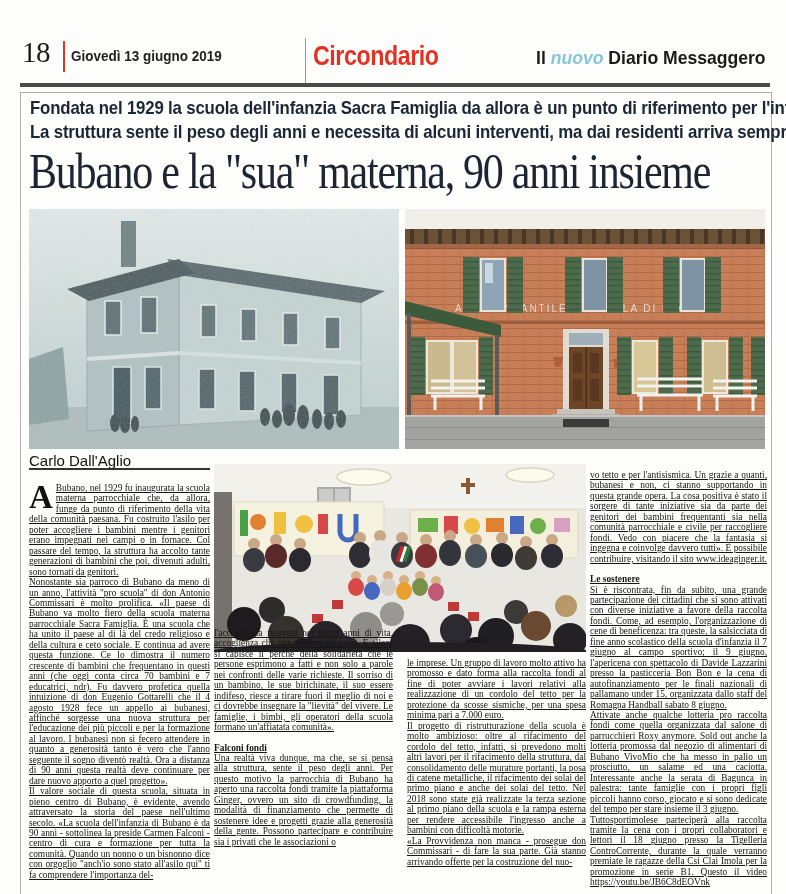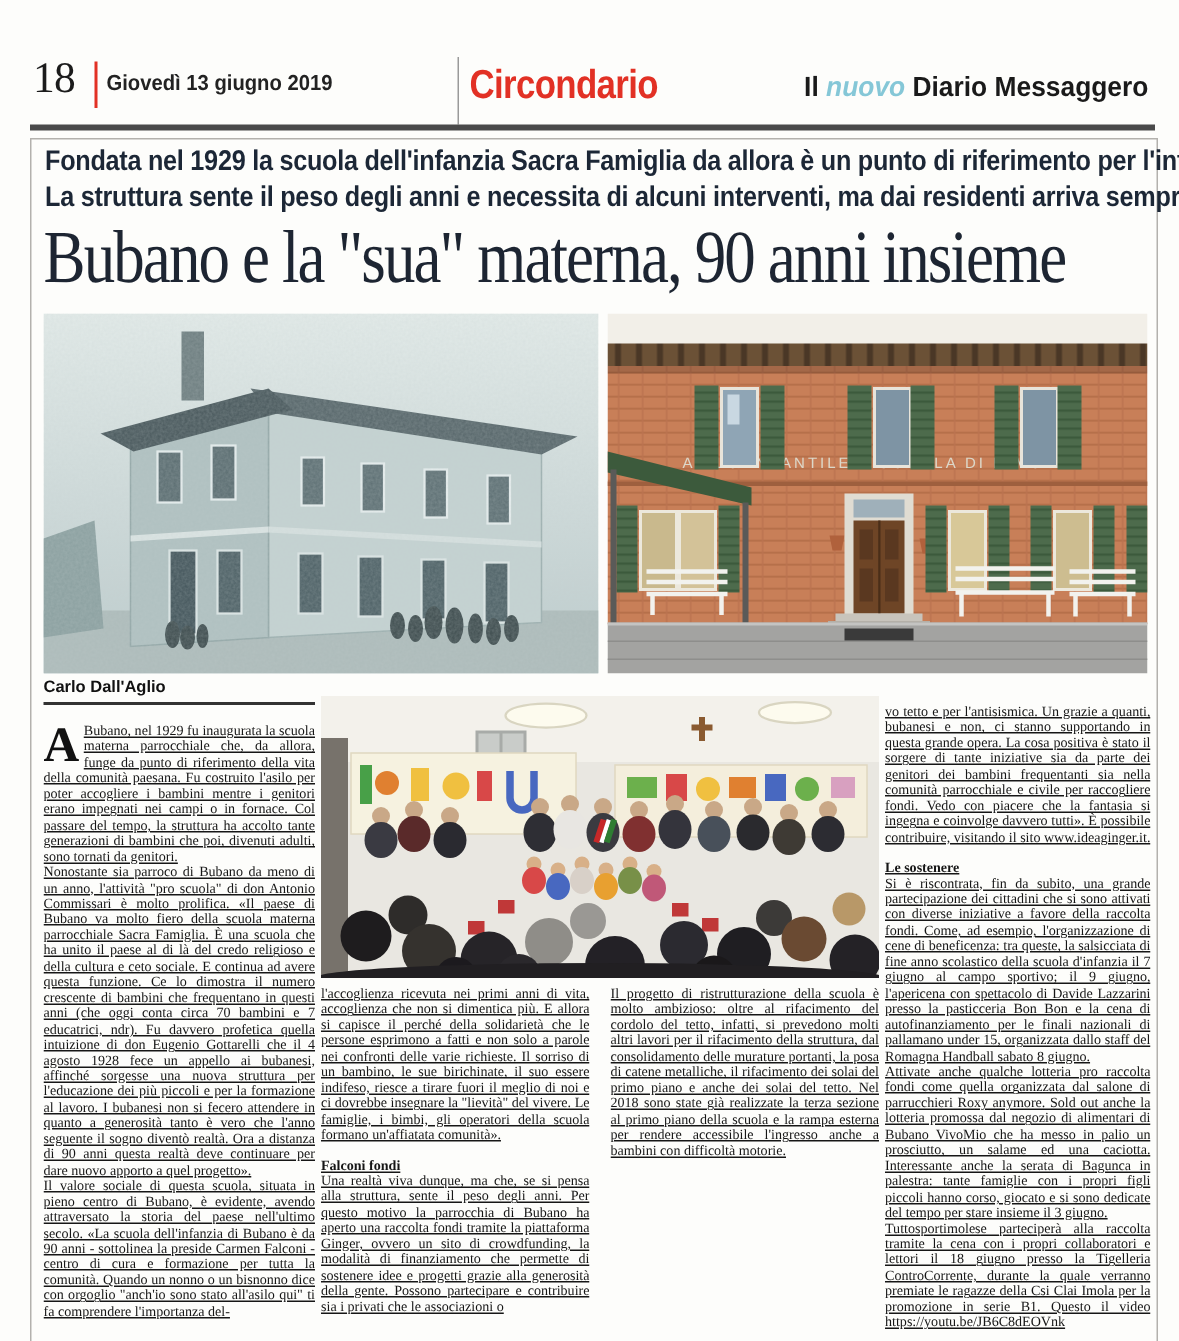--- a/index.html
+++ b/index.html
@@ -29,31 +29,31 @@
   .standfirst{position:absolute;left:9px;top:3px;font-family:"Liberation Sans",sans-serif;
           font-weight:bold;font-size:19px;line-height:23.5px;color:#1c2736;
           transform:scaleX(.885);transform-origin:left top;white-space:nowrap;letter-spacing:-0.2px;}
   .headline{position:absolute;left:8px;top:49px;font-size:50px;color:#1d2532;
           transform:scaleX(.84);transform-origin:left top;white-space:nowrap;letter-spacing:-1.5px;}
 
   .photo{position:absolute;display:block;}
   .photo svg{display:block;}
 
   .byline{position:absolute;left:8px;top:359px;font-family:"Liberation Sans",sans-serif;
-          font-weight:bold;font-size:11px;color:#111;}
+          font-weight:normal;font-size:15px;color:#111;}
   .byline-rule{position:absolute;left:8px;top:375px;width:181px;height:1.5px;background:#333;}
 
   .col{position:absolute;text-align:justify;font-size:9.4px;line-height:10.45px;
        color:#161616;overflow:hidden;}
   .col p{margin:0;text-decoration:underline;}
   .col .subhead{font-weight:bold;margin-top:10px;}
   .dropcap{float:left;font-weight:bold;font-size:33px;line-height:27px;padding:1px 3px 0 0;color:#111;}
 
   .col1{left:8px;top:390px;width:181px;height:411px;}
-  .col2{left:193px;top:565px;width:179px;height:236px;}
+  .col2{left:193px;top:535px;width:179px;height:236px;}
   .col3{left:386px;top:565px;width:179px;height:236px;}
   .col4{left:569px;top:377px;width:177px;height:424px;}
 
   .photo-left{left:8px;top:116px;}
   .photo-right{left:384px;top:116px;}
   .photo-center{left:193px;top:371px;}
 </style>
 </head>
 <body>
 
@@ -334,21 +334,23 @@
       <p>Il valore sociale di questa scuola, situata in pieno centro di Bubano, è evidente, avendo attraversato la storia del paese nell'ultimo secolo. «La scuola dell'infanzia di Bubano è da 90 anni - sottolinea la preside Carmen Falconi - centro di cura e formazione per tutta la comunità. Quando un nonno o un bisnonno dice con orgoglio "anch'io sono stato all'asilo qui" ti fa comprendere l'importanza del-</p>
     </div>
 
     <div class="col col2">
       <p>l'accoglienza ricevuta nei primi anni di vita, accoglienza che non si dimentica più. E allora si capisce il perché della solidarietà che le persone esprimono a fatti e non solo a parole nei confronti delle varie richieste. Il sorriso di un bambino, le sue birichinate, il suo essere indifeso, riesce a tirare fuori il meglio di noi e ci dovrebbe insegnare la "lievità" del vivere. Le famiglie, i bimbi, gli operatori della scuola formano un'affiatata comunità».</p>
       <p class="subhead">Falconi fondi</p>
       <p>Una realtà viva dunque, ma che, se si pensa alla struttura, sente il peso degli anni. Per questo motivo la parrocchia di Bubano ha aperto una raccolta fondi tramite la piattaforma Ginger, ovvero un sito di crowdfunding, la modalità di finanziamento che permette di sostenere idee e progetti grazie alla generosità della gente. Possono partecipare e contribuire sia i privati che le associazioni o</p>
     </div>
 
     <div class="col col3">
+      <p>le imprese. Un gruppo di lavoro molto attivo ha promosso e dato forma alla raccolta fondi al fine di poter avviare i lavori relativi alla realizzazione di un cordolo del tetto per la protezione da scosse sismiche, per una spesa minima pari a 7.000 euro.</p>
       <p>Il progetto di ristrutturazione della scuola è molto ambizioso: oltre al rifacimento del cordolo del tetto, infatti, si prevedono molti altri lavori per il rifacimento della struttura, dal consolidamento delle murature portanti, la posa di catene metalliche, il rifacimento dei solai del primo piano e anche dei solai del tetto. Nel 2018 sono state già realizzate la terza sezione al primo piano della scuola e la rampa esterna per rendere accessibile l'ingresso anche a bambini con difficoltà motorie.</p>
+      <p>«La Provvidenza non manca - prosegue don Commissari - di fare la sua parte. Già stanno arrivando offerte per la costruzione del nuo-</p>
     </div>
 
     <div class="col col4">
       <p>vo tetto e per l'antisismica. Un grazie a quanti, bubanesi e non, ci stanno supportando in questa grande opera. La cosa positiva è stato il sorgere di tante iniziative sia da parte dei genitori dei bambini frequentanti sia nella comunità parrocchiale e civile per raccogliere fondi. Vedo con piacere che la fantasia si ingegna e coinvolge davvero tutti». È possibile contribuire, visitando il sito www.ideaginger.it.</p>
       <p class="subhead">Le sostenere</p>
       <p>Si è riscontrata, fin da subito, una grande partecipazione dei cittadini che si sono attivati con diverse iniziative a favore della raccolta fondi. Come, ad esempio, l'organizzazione di cene di beneficenza: tra queste, la salsicciata di fine anno scolastico della scuola d'infanzia il 7 giugno al campo sportivo; il 9 giugno, l'apericena con spettacolo di Davide Lazzarini presso la pasticceria Bon Bon e la cena di autofinanziamento per le finali nazionali di pallamano under 15, organizzata dallo staff del Romagna Handball sabato 8 giugno.</p>
       <p>Attivate anche qualche lotteria pro raccolta fondi come quella organizzata dal salone di parrucchieri Roxy anymore. Sold out anche la lotteria promossa dal negozio di alimentari di Bubano VivoMio che ha messo in palio un prosciutto, un salame ed una caciotta. Interessante anche la serata di Bagunca in palestra: tante famiglie con i propri figli piccoli hanno corso, giocato e si sono dedicate del tempo per stare insieme il 3 giugno.</p>
       <p>Tuttosportimolese parteciperà alla raccolta tramite la cena con i propri collaboratori e lettori il 18 giugno presso la Tigelleria ControCorrente, durante la quale verranno premiate le ragazze della Csi Clai Imola per la promozione in serie B1. Questo il video https://youtu.be/JB6C8dEOVnk</p>
     </div>
 

